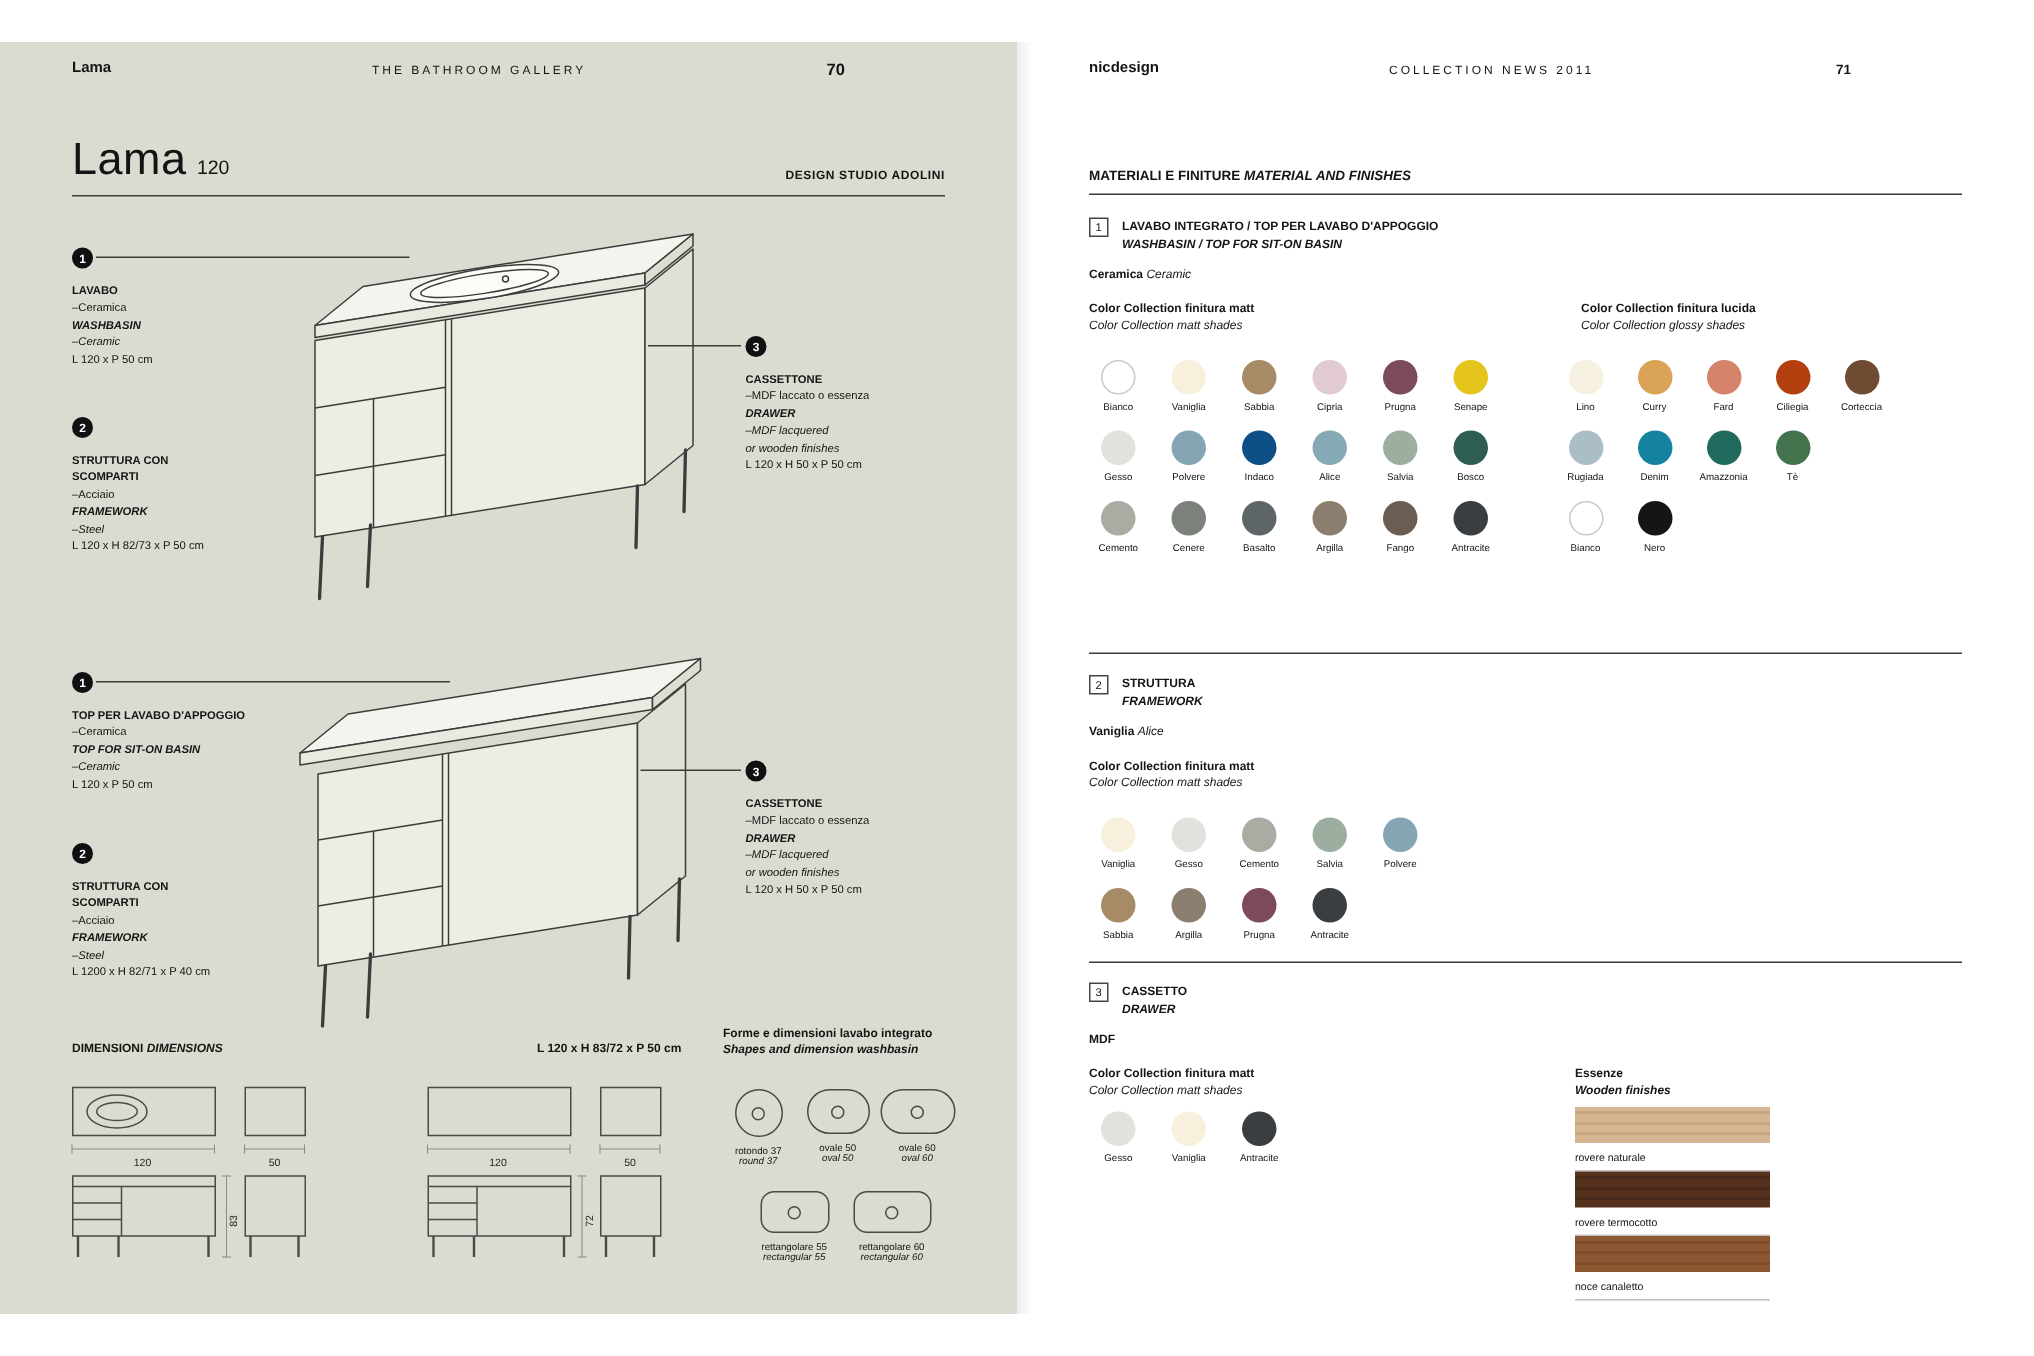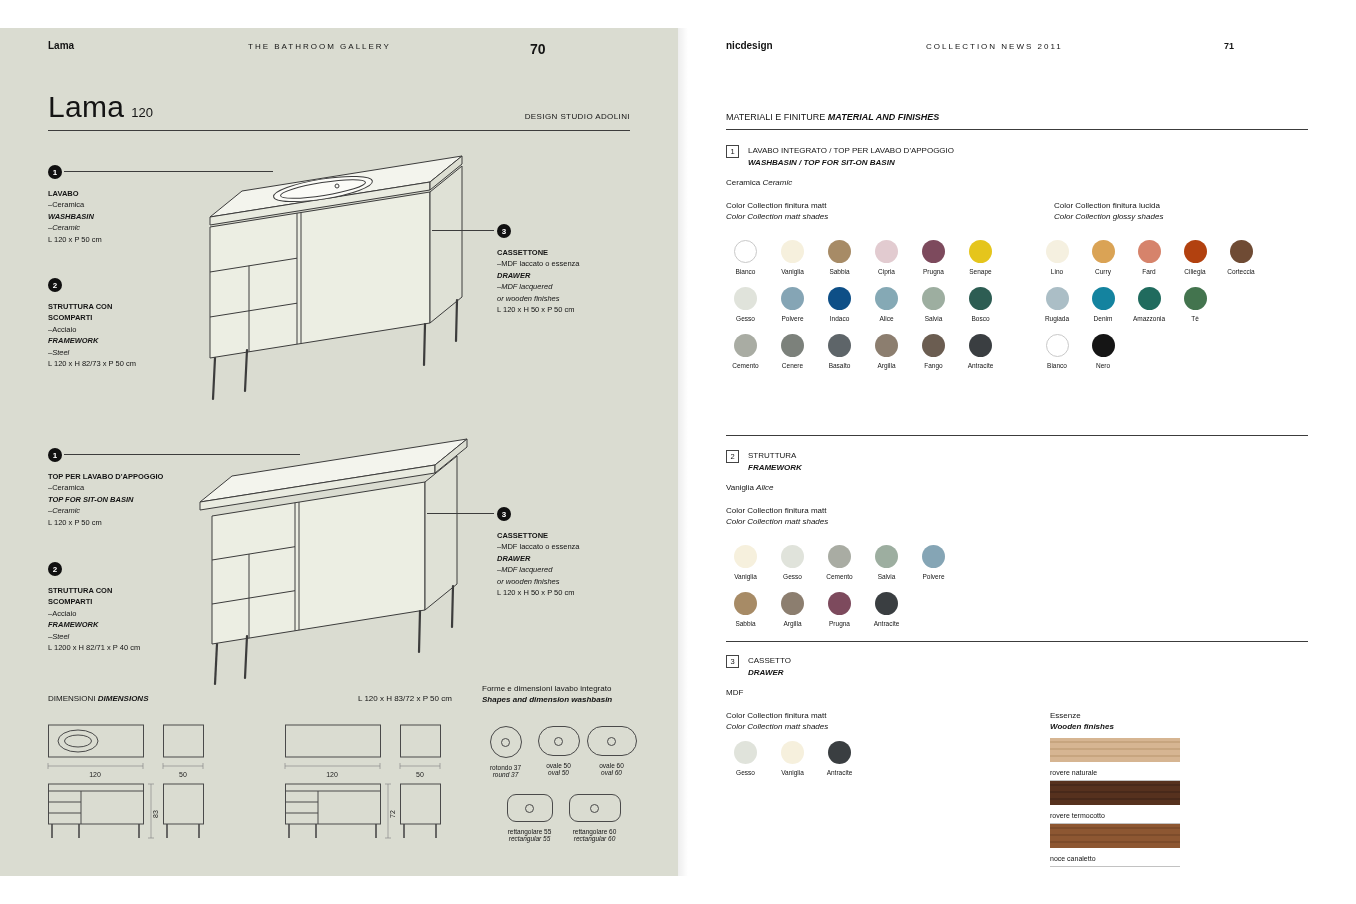--- a/index.html
+++ b/index.html
@@ -4,26 +4,26 @@
 <style>
   *{margin:0;padding:0;box-sizing:border-box}
   html,body{width:1356px;height:904px}
   body{position:relative;background:#ffffff;font-family:"Liberation Sans",sans-serif;color:#141414;overflow:hidden}
   .page{position:absolute;top:28px;height:848px}
   #page-left{left:0;width:678px;background:#dadcd1}
   #page-right{left:678px;width:678px;background:#ffffff}
   #page-right::before{content:"";position:absolute;left:0;top:0;bottom:0;width:10px;
     background:linear-gradient(90deg,rgba(0,0,0,.07),rgba(0,0,0,0));pointer-events:none}
   .abs{position:absolute}
-  .b{font-weight:normal}.i{font-style:italic}.bi{font-weight:bold;font-style:italic}
+  .b{font-weight:bold}.i{font-style:italic}.bi{font-weight:bold;font-style:italic}
   .ph{font-size:10px;font-weight:bold}
   .ph-center{font-size:8px;letter-spacing:2px}
   .title{font-size:30px;letter-spacing:.3px}
   .title-size{font-size:13px;margin-left:7px}
-  .designer{font-size:8px;font-weight:normal;letter-spacing:.4px}
+  .designer{font-size:8px;font-weight:bold;letter-spacing:.4px}
   .rule{position:absolute;border-top:1px solid #3c3c3c}
   .callout{position:absolute;font-size:7.5px}
   .num-circle{width:14px;height:14px;border-radius:50%;background:#101010;color:#fff;
     font-size:8px;font-weight:bold;display:flex;align-items:center;justify-content:center}
   .c-lines{margin-top:9px;line-height:11.4px}
   .cl-b{font-weight:bold}.cl-i{font-style:italic}.cl-bi{font-weight:bold;font-style:italic}
   .leader{position:absolute;height:1px;background:#3c3c3c}
   .dims-heading,.dims-summary{position:absolute;font-size:8px}
   .sw-header{position:absolute;font-size:8px;line-height:11px}
   .material{position:absolute;font-size:8px}
@@ -52,21 +52,21 @@
   svg{position:absolute;overflow:visible}
   svg text{font-family:"Liberation Sans",sans-serif}
 </style>
 </head>
 <body>
 
 <div id="page-left" class="page">
 
   <div class="abs ph" style="left:48px;top:12px">Lama</div>
   <div class="abs ph-center" style="left:248px;top:14px">THE BATHROOM GALLERY</div>
-  <div class="abs ph" style="left:530px;top:13px;font-size:14px">70</div>
+  <div class="abs ph" style="left:551px;top:13px;font-size:11px">70</div>
 
   <div class="abs" style="left:48px;top:62px">
     <span class="title">Lama</span><span class="title-size">120</span>
   </div>
   <div class="abs designer" style="right:48px;top:84px">DESIGN STUDIO ADOLINI</div>
   <div class="rule" style="left:48px;top:102px;width:582px"></div>
 
   <svg style="left:185px;top:125px" width="300" height="250" viewBox="0 0 300 250">
     <g stroke="#3c3c3c" stroke-width="1" stroke-linejoin="round">
       <polygon points="25,64 245,29 277,3 57,38" fill="#f3f4ed"></polygon>

